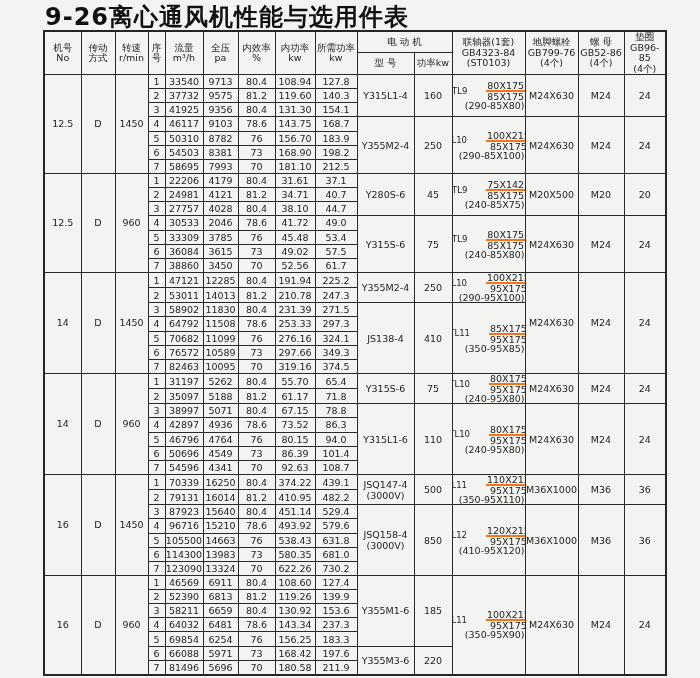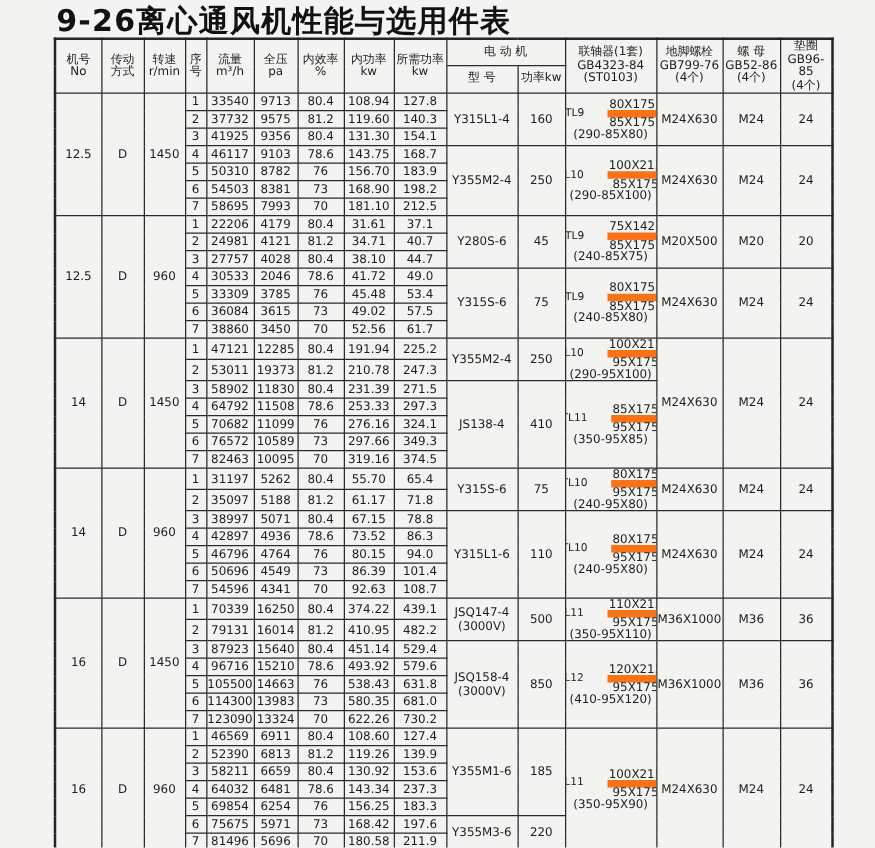--- a/index.html
+++ b/index.html
@@ -39,23 +39,23 @@
     font-size:9.5px; line-height:11px;
     white-space:nowrap;
   }
   td.group-cell { font-size:10px; }
   td.motor-model-cell { font-size:9px; line-height:10px; white-space:normal; }
   .model-line { display:block; }
   td.coupling-cell { font-size:8px; line-height:9px; }
   .coup-line1 { display:flex; align-items:center; justify-content:center;gap:18px; }
   .coup-prefix { font-size:8.5px; margin-right:1px; }
   .frac { display:inline-block; vertical-align:middle; }
-  .frac .num { display:block; border-bottom:6px solid #f97316; padding:0 1px; line-height:9px; }
+  .frac .num { display:block; border-bottom:2px solid #f97316; padding:0 1px; line-height:9px; }
   .frac .den { display:block; line-height:9px; }
-  .coup-note { display:block; line-height:9px; }
+  .coup-note { display:block; line-height:9px;text-align:right; }
 </style>
 </head>
 <body>
 
 <div>
   <div class="page-title">9-26离心通风机性能与选用件表</div>
 
   <table class="perf">
     <colgroup>
       <col style="width:37px">
@@ -324,21 +324,21 @@
             </span>
             <span class="coup-note">(290-95X100)</span>
           </td>
           <td rowspan="7">M24X630</td>
           <td rowspan="7">M24</td>
           <td rowspan="7">24</td>
         </tr>
         <tr>
           <td>2</td>
           <td>53011</td>
-          <td>19373</td>
+          <td>14013</td>
           <td>81.2</td>
           <td>210.78</td>
           <td>247.3</td>
         </tr>
         <tr>
           <td>3</td>
           <td>58902</td>
           <td>11830</td>
           <td>80.4</td>
           <td>231.39</td>
@@ -633,21 +633,21 @@
         <tr>
           <td>5</td>
           <td>69854</td>
           <td>6254</td>
           <td>76</td>
           <td>156.25</td>
           <td>183.3</td>
         </tr>
         <tr>
           <td>6</td>
-          <td>75675</td>
+          <td>66088</td>
           <td>5971</td>
           <td>73</td>
           <td>168.42</td>
           <td>197.6</td>
           <td rowspan="2" class="motor-model-cell">
             <span class="model-line">Y355M3-6</span>
           </td>
           <td rowspan="2">220</td>
         </tr>
         <tr>

